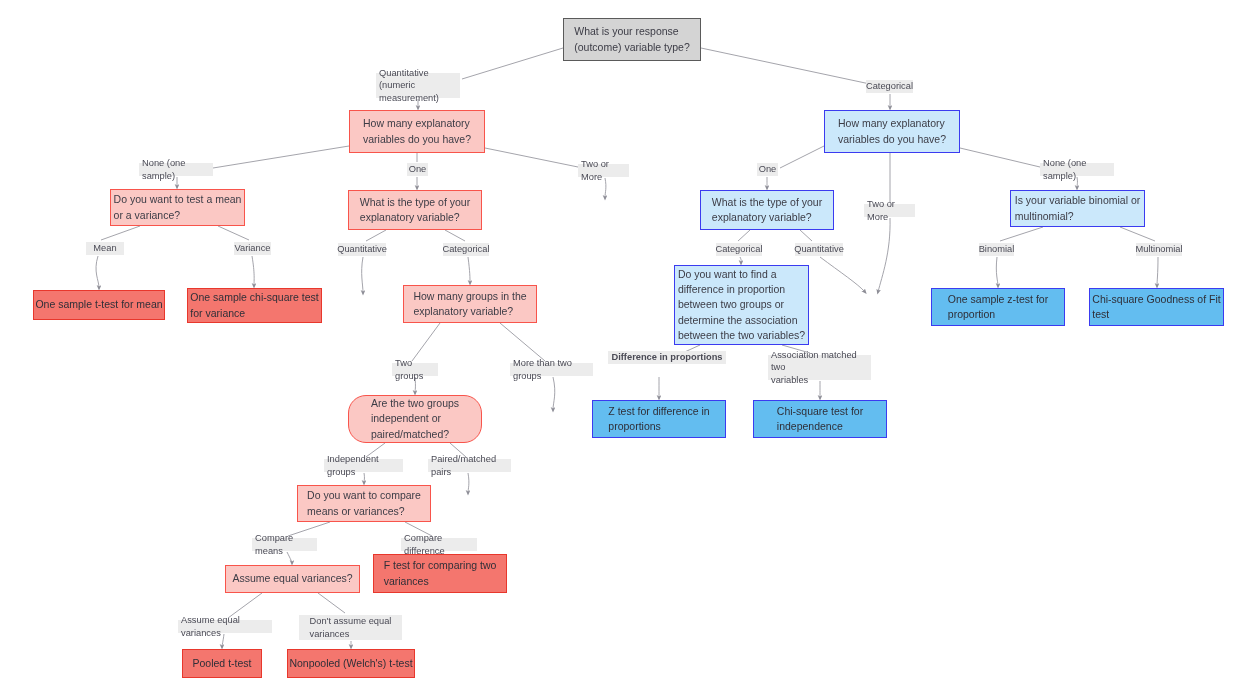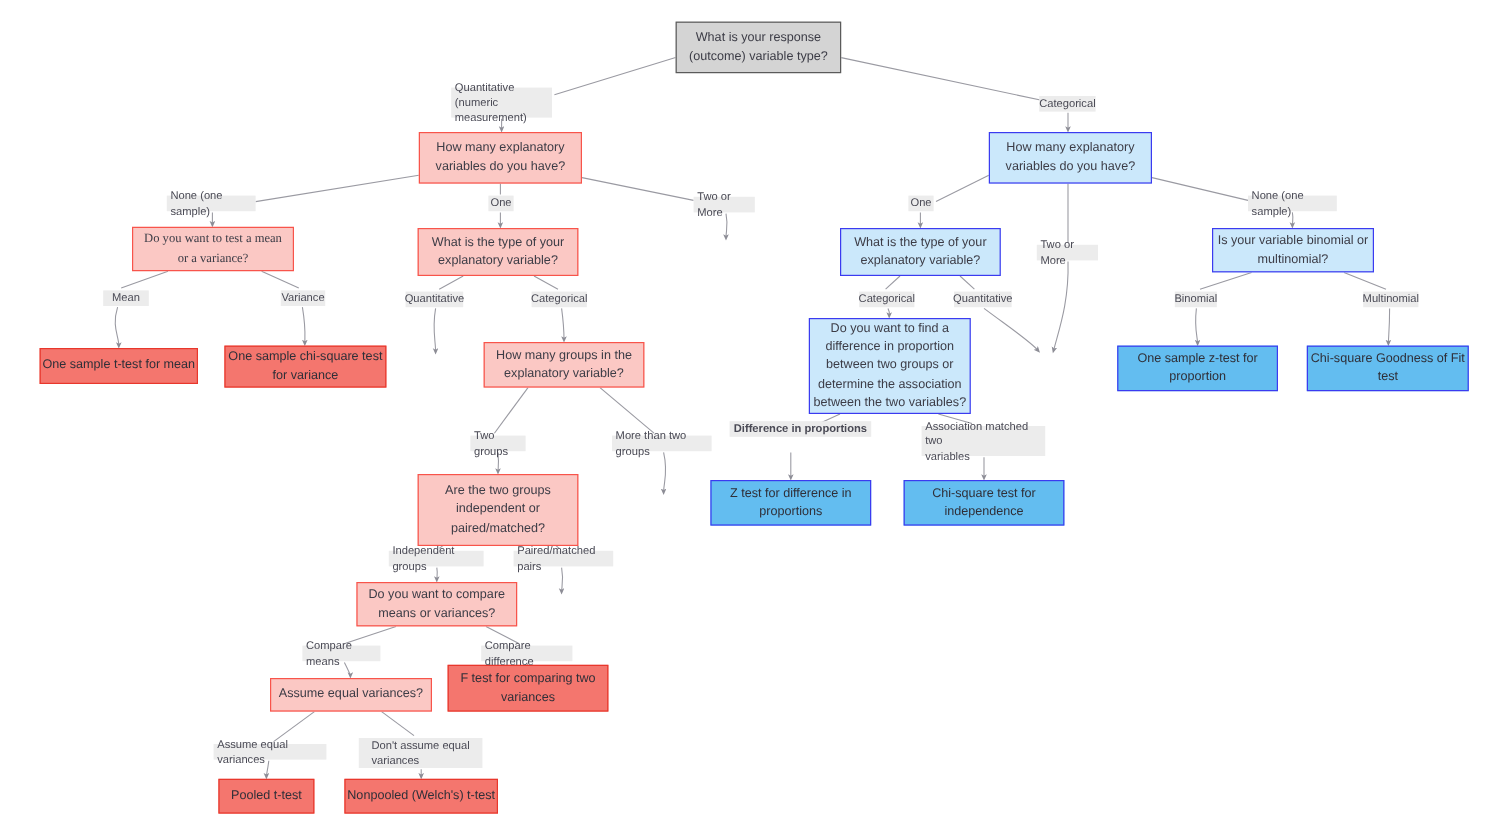--- a/index.html
+++ b/index.html
@@ -26,21 +26,20 @@
     width: 1258px;
     height: 689px;
     pointer-events: none;
   }
   .node {
     position: absolute;
     box-sizing: border-box;
     display: flex;
     align-items: center;
     justify-content: center;
-    text-align: center;
     line-height: 1.45;
     white-space: pre-line;
     padding: 2px 0;
   }
   .node.root {
     background: #d4d4d4;
     border: 1.6px solid #5a5a5a;
     color: #3c3c46;
     font-size: 10.5px;
   }
@@ -146,30 +145,30 @@
         <path d="M 997 257 C 995 274 998 281 998 286" marker-end="url(#arrowhead)"></path>
         <path d="M 1120 227 L 1155 241"></path>
         <path d="M 1158 257 C 1158 274 1157 281 1157 286" marker-end="url(#arrowhead)"></path>
       </g>
   </svg>
   <div id="nodes-layer">
       <div class="node root" style="left: 563px; top: 18px; width: 138px; height: 43px;">What is your response
 (outcome) variable type?</div>
       <div class="node q-red" style="left: 349px; top: 110px; width: 136px; height: 43px;">How many explanatory
 variables do you have?</div>
-      <div class="node q-red" style="left: 110px; top: 189px; width: 135px; height: 37px; font-family: Liberation Serif, serif;">Do you want to test a mean
+      <div class="node q-red" style="left: 110px; top: 189px; width: 135px; height: 37px;">Do you want to test a mean
 or a variance?</div>
       <div class="node q-red" style="left: 348px; top: 190px; width: 134px; height: 40px;">What is the type of your
 explanatory variable?</div>
       <div class="node leaf-red" style="left: 33px; top: 290px; width: 132px; height: 30px;">One sample t-test for mean</div>
       <div class="node leaf-red" style="left: 187px; top: 288px; width: 135px; height: 35px;">One sample chi-square test
 for variance</div>
       <div class="node q-red" style="left: 403px; top: 285px; width: 134px; height: 38px;">How many groups in the
 explanatory variable?</div>
-      <div class="node q-red" style="left: 348px; top: 395px; width: 134px; height: 60px;">Are the two groups
+      <div class="node q-red" style="left: 348px; top: 395px; width: 134px; height: 48px; border-radius: 18px;">Are the two groups
 independent or
 paired/matched?</div>
       <div class="node q-red" style="left: 297px; top: 485px; width: 134px; height: 37px;">Do you want to compare
 means or variances?</div>
       <div class="node leaf-red" style="left: 373px; top: 554px; width: 134px; height: 39px;">F test for comparing two
 variances</div>
       <div class="node q-red" style="left: 225px; top: 565px; width: 135px; height: 28px;">Assume equal variances?</div>
       <div class="node leaf-red" style="left: 182px; top: 649px; width: 80px; height: 29px;">Pooled t-test</div>
       <div class="node leaf-red" style="left: 287px; top: 649px; width: 128px; height: 29px;">Nonpooled (Welch's) t-test</div>
       <div class="node q-blue" style="left: 824px; top: 110px; width: 136px; height: 43px;">How many explanatory

